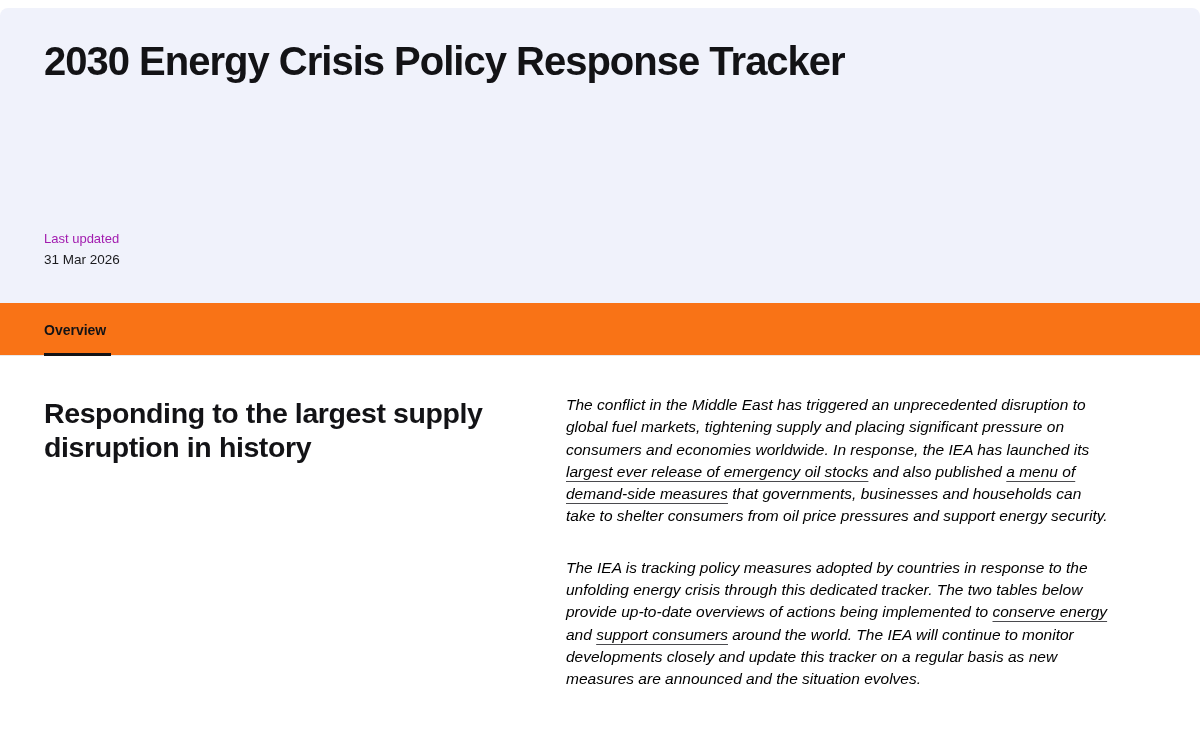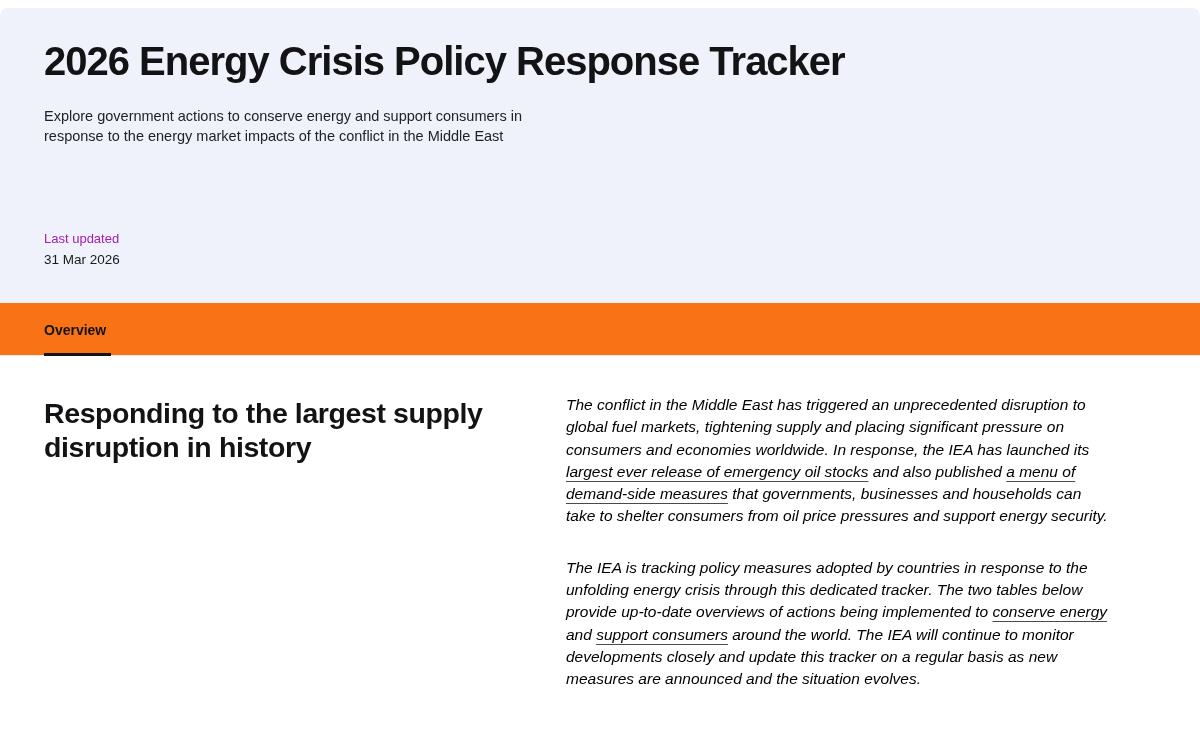--- a/index.html
+++ b/index.html
@@ -100,22 +100,21 @@
     text-decoration-color: #4a4a4e;
     text-decoration-thickness: 1px;
     text-underline-offset: 3.5px;
     cursor: pointer;
   }
 </style>
 </head>
 <body>
 
 <header class="hero">
-  <h1 class="hero-title">2026 Energy Crisis Policy Response Tracker</h1>
-  <p class="hero-subtitle">Explore government actions to conserve energy and support consumers in response to the energy market impacts of the conflict in the Middle East</p>
+  <h1 class="hero-title">2030 Energy Crisis Policy Response Tracker</h1>
   <div class="last-updated">
     <div class="last-updated-label">Last updated</div>
     <div class="last-updated-date">31 Mar 2026</div>
   </div>
 </header>
 
 <nav class="tabbar">
   <div class="tab">Overview</div>
 </nav>
 

